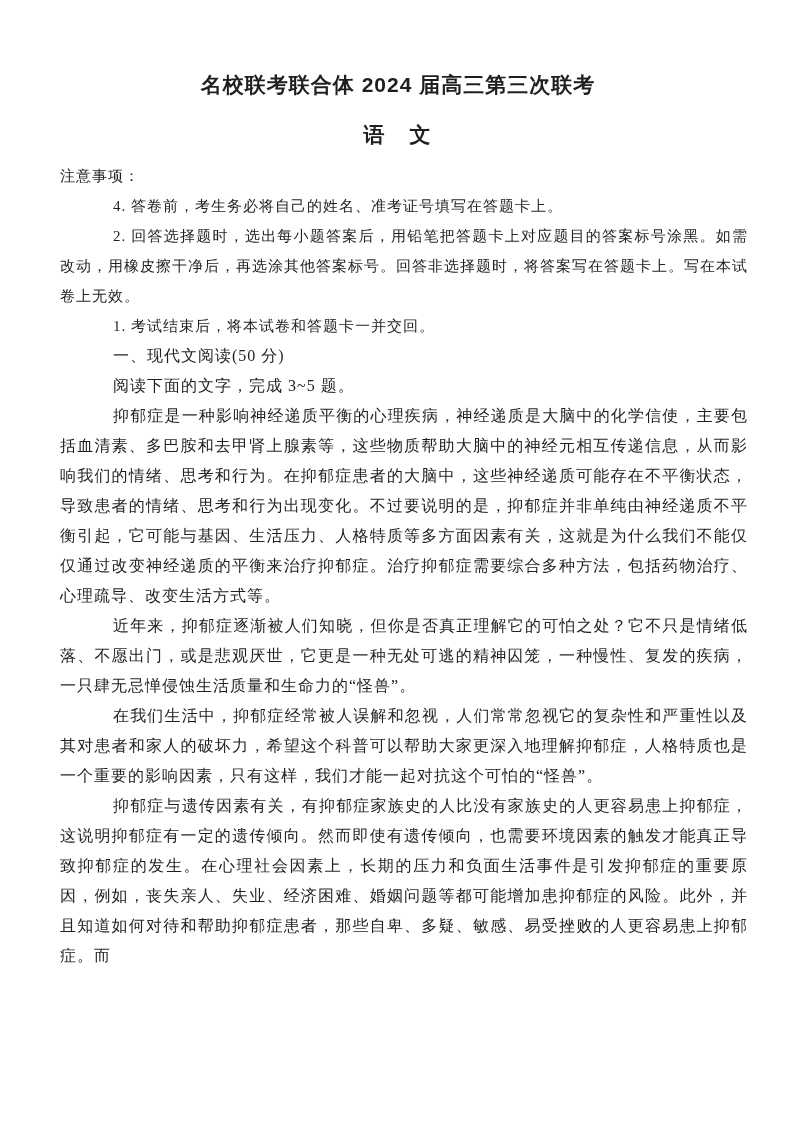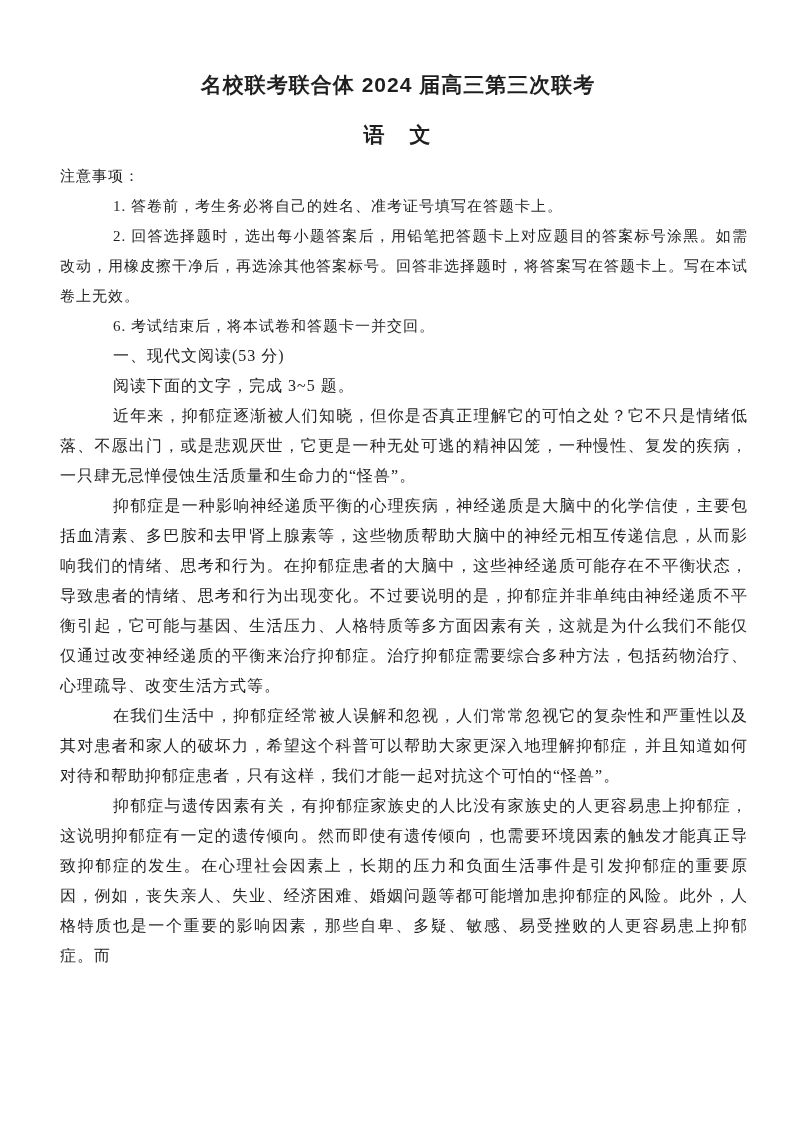--- a/index.html
+++ b/index.html
@@ -61,29 +61,29 @@
 <div class="page">
 
   <h1 class="title">名校联考联合体 2024 届高三第三次联考</h1>
 
   <h2 class="subject">语　文</h2>
 
   <div class="content">
 
     <div class="notice">
       <p>注意事项：</p>
-      <p class="indent">1. 答卷前，考生务必将自己的姓名、准考证号填写在答题卡上。</p>
+      <p class="indent">4. 答卷前，考生务必将自己的姓名、准考证号填写在答题卡上。</p>
       <p class="indent">2. 回答选择题时，选出每小题答案后，用铅笔把答题卡上对应题目的答案标号涂黑。如需改动，用橡皮擦干净后，再选涂其他答案标号。回答非选择题时，将答案写在答题卡上。写在本试卷上无效。</p>
-      <p class="indent">6. 考试结束后，将本试卷和答题卡一并交回。</p>
+      <p class="indent">1. 考试结束后，将本试卷和答题卡一并交回。</p>
     </div>
 
     <div>
-      <p class="indent">一、现代文阅读(53 分)</p>
+      <p class="indent">一、现代文阅读(50 分)</p>
       <p class="indent">阅读下面的文字，完成 3~5 题。</p>
 
+      <p class="indent">抑郁症是一种影响神经递质平衡的心理疾病，神经递质是大脑中的化学信使，主要包括血清素、多巴胺和去甲肾上腺素等，这些物质帮助大脑中的神经元相互传递信息，从而影响我们的情绪、思考和行为。在抑郁症患者的大脑中，这些神经递质可能存在不平衡状态，导致患者的情绪、思考和行为出现变化。不过要说明的是，抑郁症并非单纯由神经递质不平衡引起，它可能与基因、生活压力、人格特质等多方面因素有关，这就是为什么我们不能仅仅通过改变神经递质的平衡来治疗抑郁症。治疗抑郁症需要综合多种方法，包括药物治疗、心理疏导、改变生活方式等。</p>
       <p class="indent">近年来，抑郁症逐渐被人们知晓，但你是否真正理解它的可怕之处？它不只是情绪低落、不愿出门，或是悲观厌世，它更是一种无处可逃的精神囚笼，一种慢性、复发的疾病，一只肆无忌惮侵蚀生活质量和生命力的“怪兽”。</p>
-      <p class="indent">抑郁症是一种影响神经递质平衡的心理疾病，神经递质是大脑中的化学信使，主要包括血清素、多巴胺和去甲肾上腺素等，这些物质帮助大脑中的神经元相互传递信息，从而影响我们的情绪、思考和行为。在抑郁症患者的大脑中，这些神经递质可能存在不平衡状态，导致患者的情绪、思考和行为出现变化。不过要说明的是，抑郁症并非单纯由神经递质不平衡引起，它可能与基因、生活压力、人格特质等多方面因素有关，这就是为什么我们不能仅仅通过改变神经递质的平衡来治疗抑郁症。治疗抑郁症需要综合多种方法，包括药物治疗、心理疏导、改变生活方式等。</p>
-      <p class="indent">在我们生活中，抑郁症经常被人误解和忽视，人们常常忽视它的复杂性和严重性以及其对患者和家人的破坏力，希望这个科普可以帮助大家更深入地理解抑郁症，并且知道如何对待和帮助抑郁症患者，只有这样，我们才能一起对抗这个可怕的“怪兽”。</p>
-      <p class="indent">抑郁症与遗传因素有关，有抑郁症家族史的人比没有家族史的人更容易患上抑郁症，这说明抑郁症有一定的遗传倾向。然而即使有遗传倾向，也需要环境因素的触发才能真正导致抑郁症的发生。在心理社会因素上，长期的压力和负面生活事件是引发抑郁症的重要原因，例如，丧失亲人、失业、经济困难、婚姻问题等都可能增加患抑郁症的风险。此外，人格特质也是一个重要的影响因素，那些自卑、多疑、敏感、易受挫败的人更容易患上抑郁症。而</p>
+      <p class="indent">在我们生活中，抑郁症经常被人误解和忽视，人们常常忽视它的复杂性和严重性以及其对患者和家人的破坏力，希望这个科普可以帮助大家更深入地理解抑郁症，人格特质也是一个重要的影响因素，只有这样，我们才能一起对抗这个可怕的“怪兽”。</p>
+      <p class="indent">抑郁症与遗传因素有关，有抑郁症家族史的人比没有家族史的人更容易患上抑郁症，这说明抑郁症有一定的遗传倾向。然而即使有遗传倾向，也需要环境因素的触发才能真正导致抑郁症的发生。在心理社会因素上，长期的压力和负面生活事件是引发抑郁症的重要原因，例如，丧失亲人、失业、经济困难、婚姻问题等都可能增加患抑郁症的风险。此外，并且知道如何对待和帮助抑郁症患者，那些自卑、多疑、敏感、易受挫败的人更容易患上抑郁症。而</p>
     </div>
 
   </div>
 </div>
 
 </body></html>

